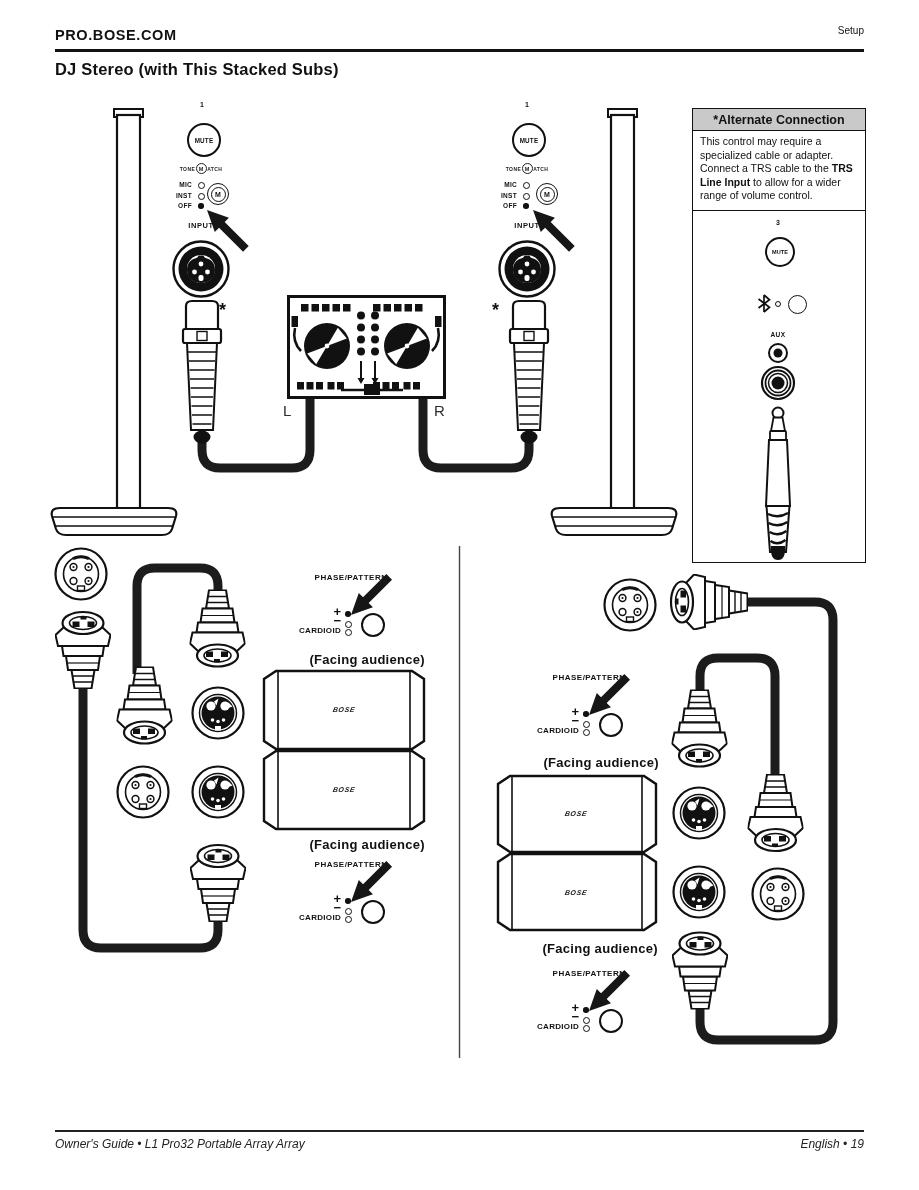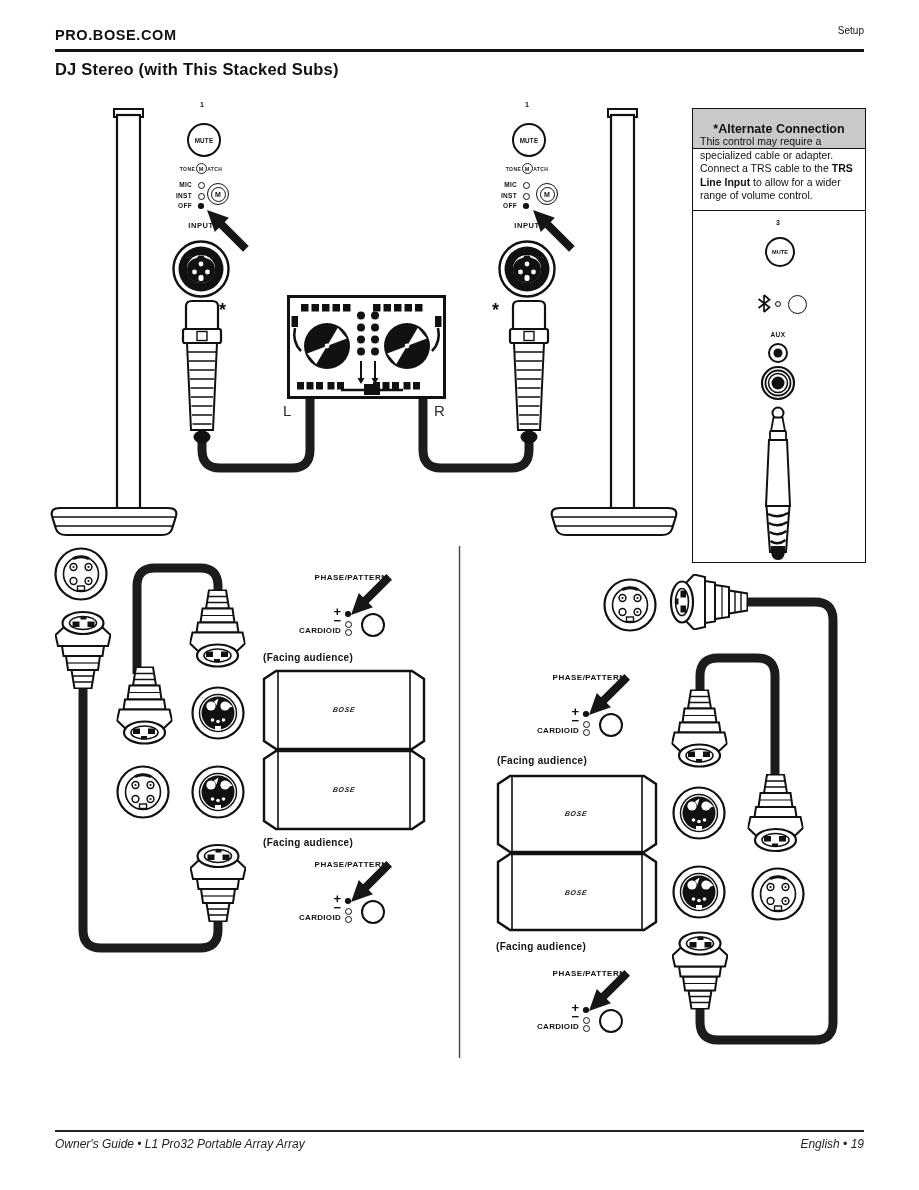--- a/index.html
+++ b/index.html
@@ -35,21 +35,21 @@
   .input-label{width:50px;text-align:center;font-size:7.5px;font-weight:bold;letter-spacing:.6px;}
   .m-knob{width:20px;height:20px;border:1.7px solid #111;border-radius:50%;display:flex;
           align-items:center;justify-content:center;background:#fff;}
   .m-knob-inner{width:13px;height:13px;border:1.2px solid #111;border-radius:50%;display:flex;
           align-items:center;justify-content:center;font-size:7px;font-weight:bold;}
   .ast{font-size:18px;font-weight:bold;}
   .djlabel{font-size:15px;color:#2d2d2d;}
 
   
   .alt-box{left:692px;top:108px;width:174px;height:455px;border:1.6px solid #111;box-sizing:border-box;}
-  .alt-title{left:692px;top:108px;width:174px;height:41px;background:#c9c9c9;border:1.6px solid #111;
+  .alt-title{left:692px;top:108px;width:174px;height:23px;background:#c9c9c9;border:1.6px solid #111;
              box-sizing:border-box;display:flex;align-items:center;justify-content:center;
              font-size:12.5px;font-weight:bold;}
   .alt-body{left:700px;top:135px;width:159px;font-size:10.5px;line-height:13.6px;color:#111;}
   .alt-div{left:692px;top:210px;width:174px;height:0;border-top:1.6px solid #111;}
   .aux-label{width:40px;text-align:center;font-size:6.5px;font-weight:bold;letter-spacing:.5px;}
   .bt-dot{width:4px;height:4px;border:1.2px solid #111;border-radius:50%;background:#fff;}
   .bt-btn{width:17px;height:17px;border:1.6px solid #111;border-radius:50%;background:#fff;}
 
   
   .pp{width:136px;height:66px;}
@@ -58,21 +58,21 @@
   .pp-row{position:absolute;left:0;width:58px;text-align:right;font-weight:bold;}
   .pp-plus{top:33px;font-size:13px;line-height:12px;}
   .pp-minus{top:43px;font-size:13px;line-height:10px;}
   .pp-card{top:53px;font-size:8px;letter-spacing:.3px;}
   .pp-dot{position:absolute;left:62px;}
   .pp-dot1{top:38px;} .pp-dot2{top:47.5px;} .pp-dot3{top:56px;}
   .pp-knob{position:absolute;left:78px;top:40px;width:20px;height:20px;border:2px solid #111;
            border-radius:50%;background:#fff;}
   .pp-arrow{position:absolute;left:60px;top:0;}
 
-  .facing{font-weight:bold;font-size:10px;letter-spacing:.3px;text-align:left;width:162px;}
+  .facing{font-weight:bold;font-size:13px;letter-spacing:.3px;text-align:right;width:162px;}
   .bose{font-style:italic;font-weight:bold;font-size:7px;letter-spacing:.6px;width:28px;
         text-align:center;transform:skewX(-10deg);color:#222;}
 </style>
 </head>
 <body>
 
 <div class="page">
 
   <svg class="art" width="919" height="1190" viewBox="0 0 919 1190">
     <defs>

